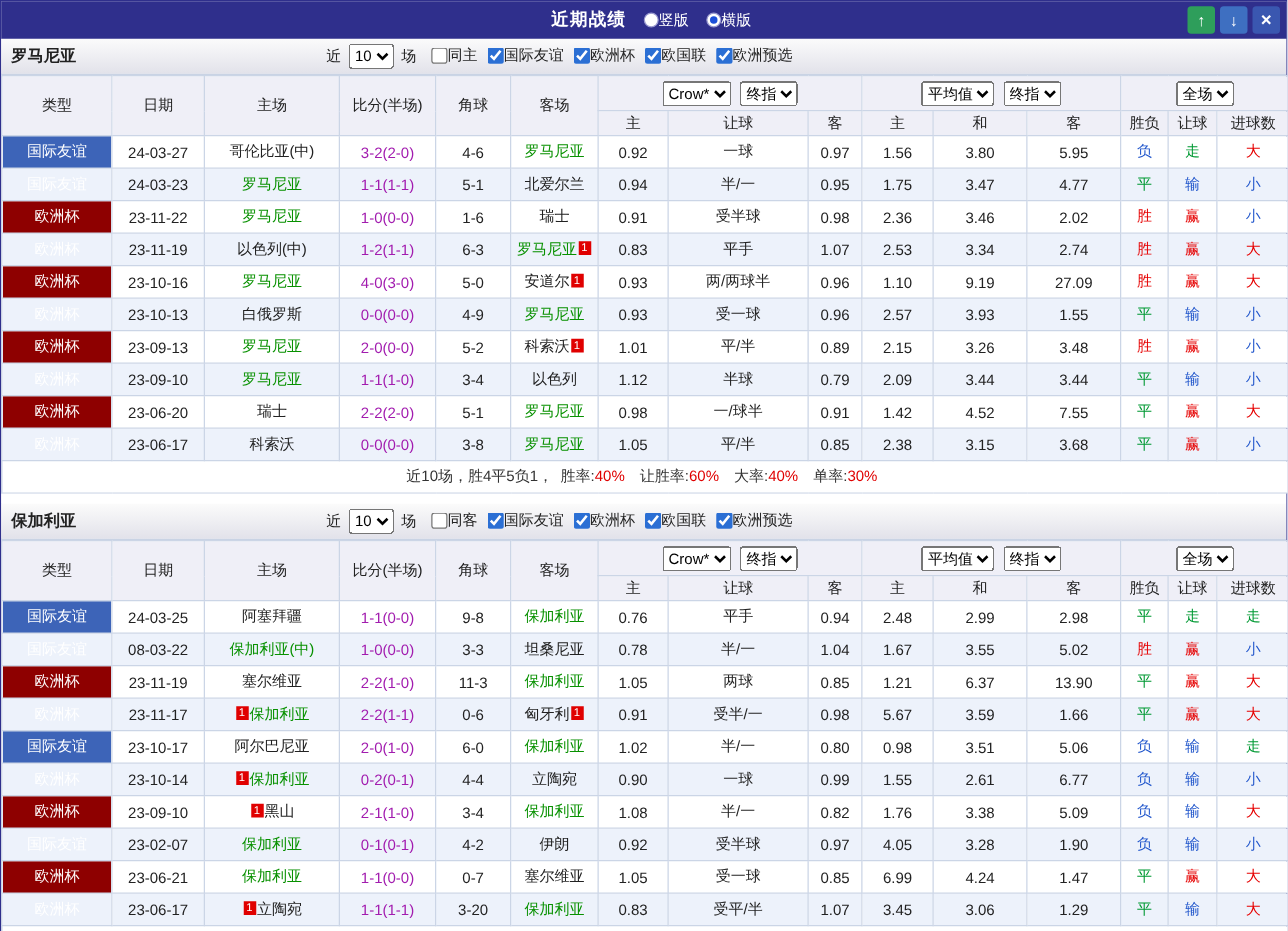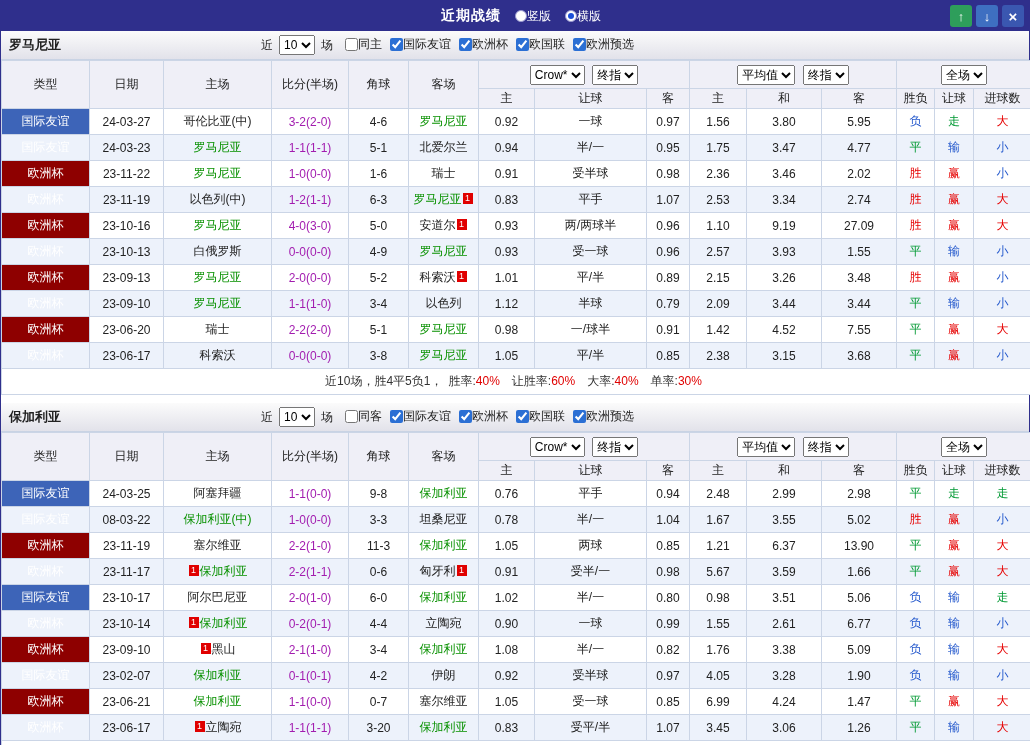--- a/index.html
+++ b/index.html
@@ -572,21 +572,21 @@
             <td>23-06-17</td>
             <td class="team"><span class="badge1">1</span>立陶宛</td>
             <td class="score">1-1(1-1)</td>
             <td>3-20</td>
             <td class="team green">保加利亚</td>
             <td>0.83</td>
             <td>受平/半</td>
             <td>1.07</td>
             <td>3.45</td>
             <td>3.06</td>
-            <td>1.26</td>
+            <td>1.29</td>
             <td class="res-green">平</td>
             <td class="res-blue">输</td>
             <td class="res-red">大</td>
           </tr>
         </tbody>
       <tfoot>
         <tr>
           <td colspan="15" class="summary-cell"></td>
         </tr>
       </tfoot>

